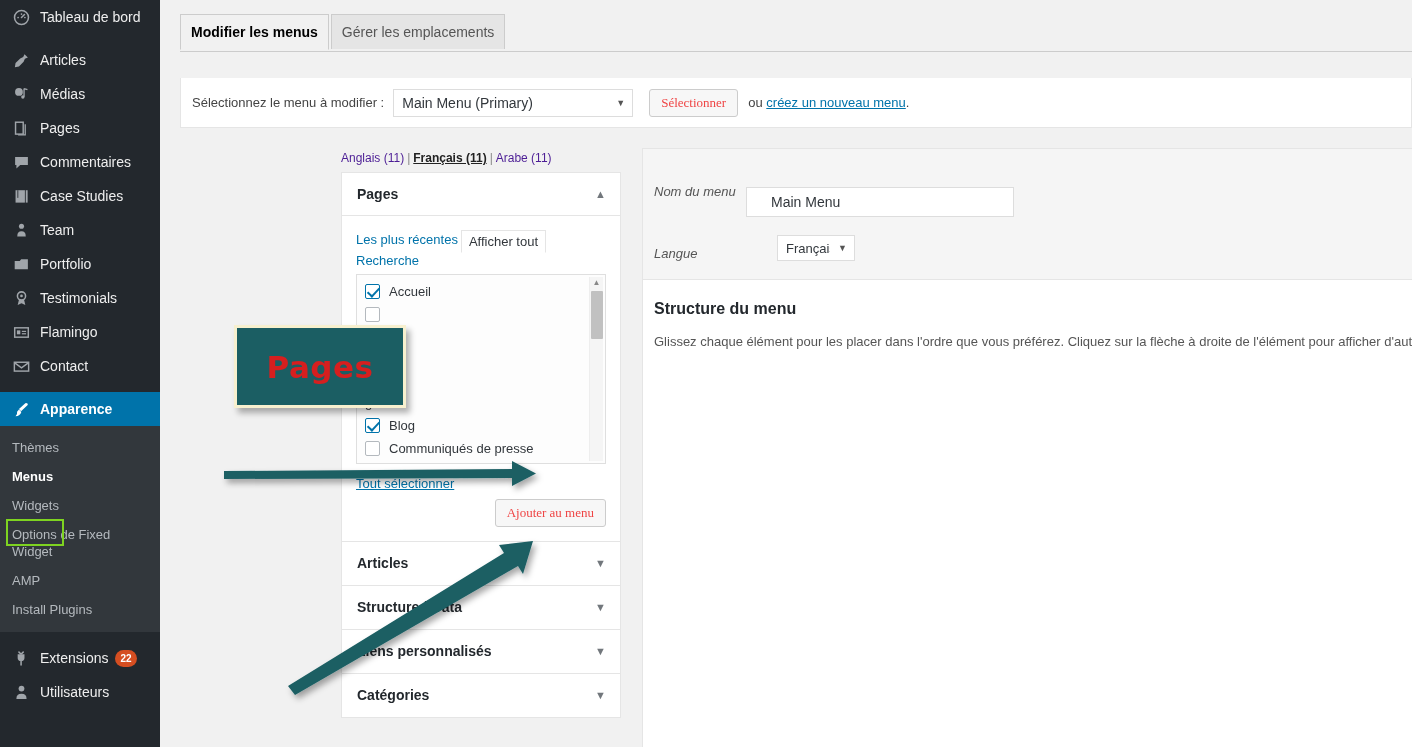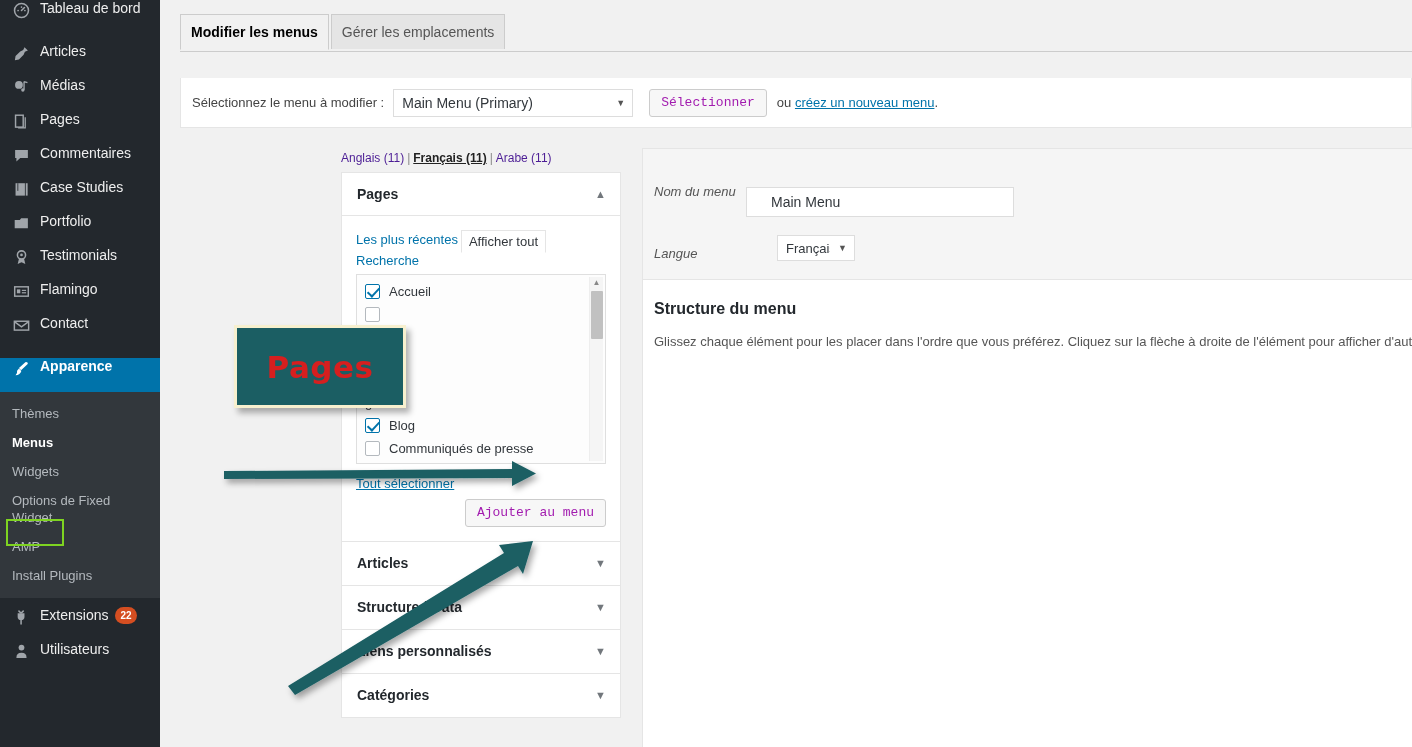--- a/index.html
+++ b/index.html
@@ -15,21 +15,21 @@
   #root { position: relative; width: 1412px; height: 747px; }
 
   
   #adminmenu {
     position: absolute; left: 0; top: 0;
     width: 160px; height: 747px;
     background: #23282d;
     color: #eee;
   }
   .menu-top {
-    display: flex; align-items: flex-start;
+    display: flex; align-items: center;
     height: 34px;
     padding: 0 0 0 11px;
     color: #eee;
     font-size: 14px;
     cursor: pointer;
     position: relative;
   }
   .menu-top .mi-icon {
     width: 20px; height: 20px;
     margin-right: 9px;
@@ -171,23 +171,23 @@
     color: #555;
   }
   #menu-to-edit-select { width: 240px; }
   .button-secondary {
     height: 28px;
     line-height: 26px;
     padding: 0 11px;
     background: #f7f7f7;
     border: 1px solid #ccc;
     border-radius: 3px;
-    color: #a21caf;
+    color: #ef4444;
     font-size: 13px;
-    font-family: Liberation Mono, monospace;
+    font-family: Liberation Serif, serif;
     cursor: pointer;
     white-space: nowrap;
   }
   .select-actions { margin-left: 16px; display:flex; align-items:center; }
   .or-text { margin-left: 10px; color:#444; }
   a.wp-link { color: #0073aa; text-decoration: underline; cursor: pointer; }
 
   
   .lang-row {
     position: absolute;
@@ -468,20 +468,29 @@
       <span class="mi-icon">
         <svg width="17" height="17" viewBox="0 0 20 20">
             <rect x="3" y="2.6" width="11" height="14.6" fill="#a0a5aa"></rect>
             <rect x="15" y="2.6" width="2.2" height="14.6" fill="#a0a5aa"></rect>
             <rect x="5.2" y="2.6" width="1" height="9" fill="#23282d"></rect>
           </svg>
       </span>
       <span class="mi-label">Case Studies</span>
     </div>
 
+    <div class="menu-top">
+      <span class="mi-icon">
+        <svg width="17" height="17" viewBox="0 0 20 20">
+            <circle cx="10" cy="5" r="3" fill="#a0a5aa"></circle>
+            <path d="M5 17 q0-6 5-6 t5 6 z" fill="#a0a5aa"></path>
+          </svg>
+      </span>
+      <span class="mi-label">Team</span>
+    </div>
 
     <div class="menu-top">
       <span class="mi-icon">
         <svg width="17" height="17" viewBox="0 0 20 20">
             <path d="M2 6 L8 6 L9.6 3.8 L17.5 3.8 L17.5 15.5 L2 15.5 Z" fill="#a0a5aa"></path>
           </svg>
       </span>
       <span class="mi-label">Portfolio</span>
     </div>
 

